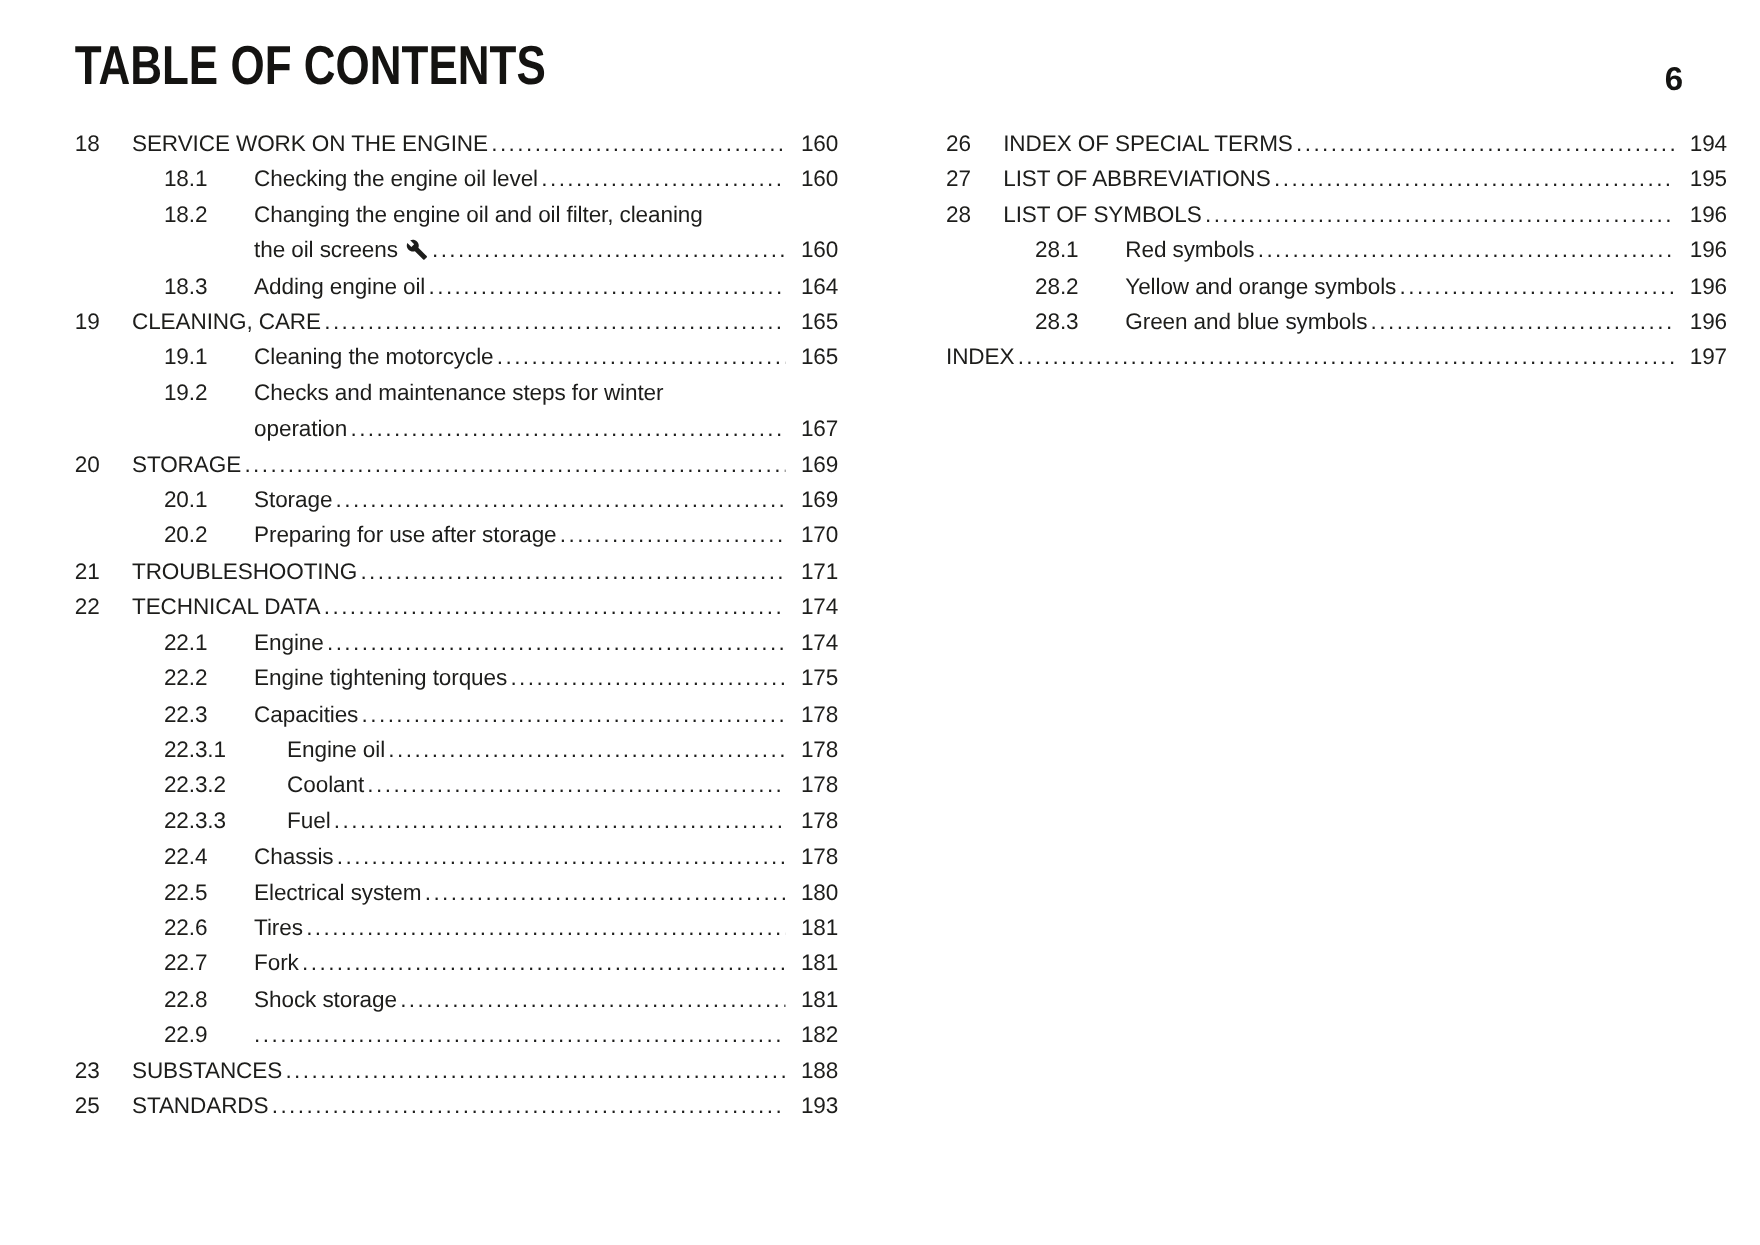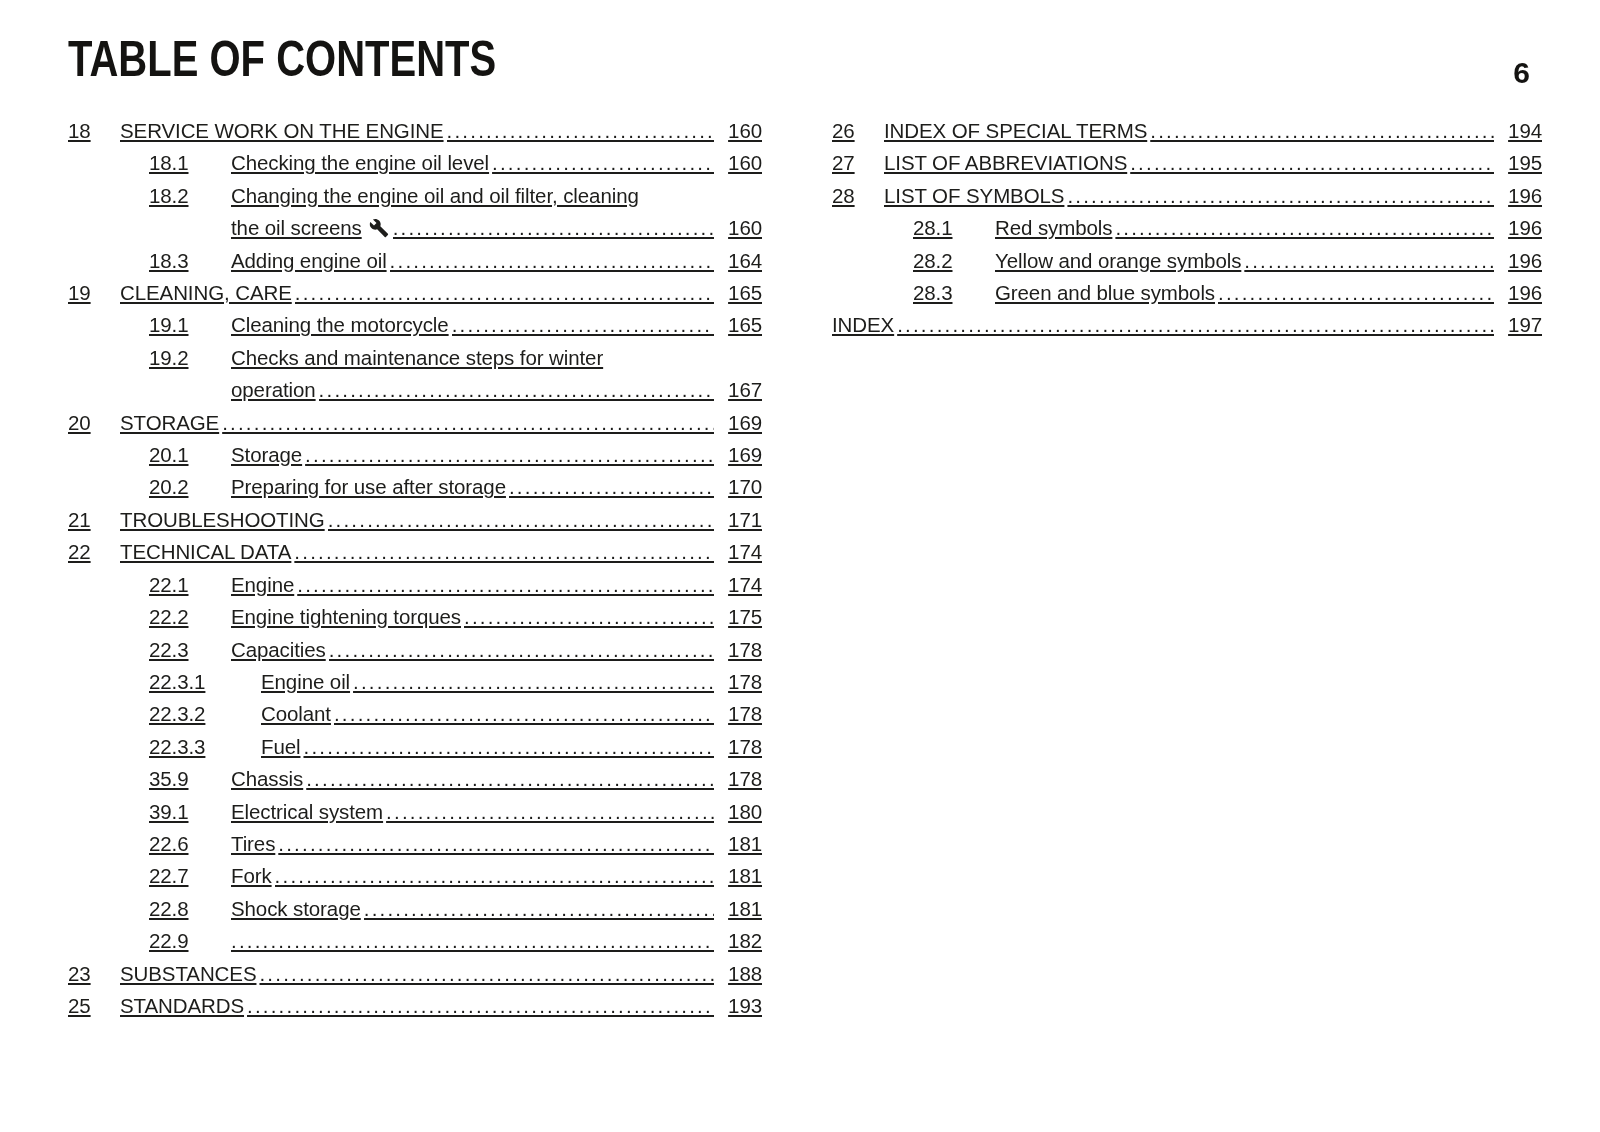--- a/index.html
+++ b/index.html
@@ -33,24 +33,23 @@
     position: absolute;
     top: 56px;
     right: 70px;
     font-size: 30px;
     font-weight: bold;
     color: #141311;
   }
   .col {
     position: absolute;
     top: 115px;
-    text-decoration: underline;
   }
   .col-left  { left: 68px;  width: 694px; }
-  .col-right { left: 832px; width: 710px; }
+  .col-right { left: 860px; width: 710px; }
   .row {
     display: flex;
     align-items: baseline;
     font-size: 20.5px;
     line-height: 32.4px;
     letter-spacing: -0.1px;
   }
   .cell { flex: none; }
   .num  { width: 52px; }
   .snum { width: 82px; margin-left: 29px; }
@@ -229,28 +228,28 @@
   </div>
       <div class="row subsection">
     <span class="cell num"></span>
     <span class="cell snum">22.3.3</span>
     <span class="text">Fuel</span>
     <span class="leader"></span>
     <span class="pg">178</span>
   </div>
       <div class="row section">
     <span class="cell num"></span>
-    <span class="cell snum">35.9</span>
+    <span class="cell snum">22.4</span>
     <span class="text">Chassis</span>
     <span class="leader"></span>
     <span class="pg">178</span>
   </div>
       <div class="row section">
     <span class="cell num"></span>
-    <span class="cell snum">39.1</span>
+    <span class="cell snum">22.5</span>
     <span class="text">Electrical system</span>
     <span class="leader"></span>
     <span class="pg">180</span>
   </div>
       <div class="row section">
     <span class="cell num"></span>
     <span class="cell snum">22.6</span>
     <span class="text">Tires</span>
     <span class="leader"></span>
     <span class="pg">181</span>

